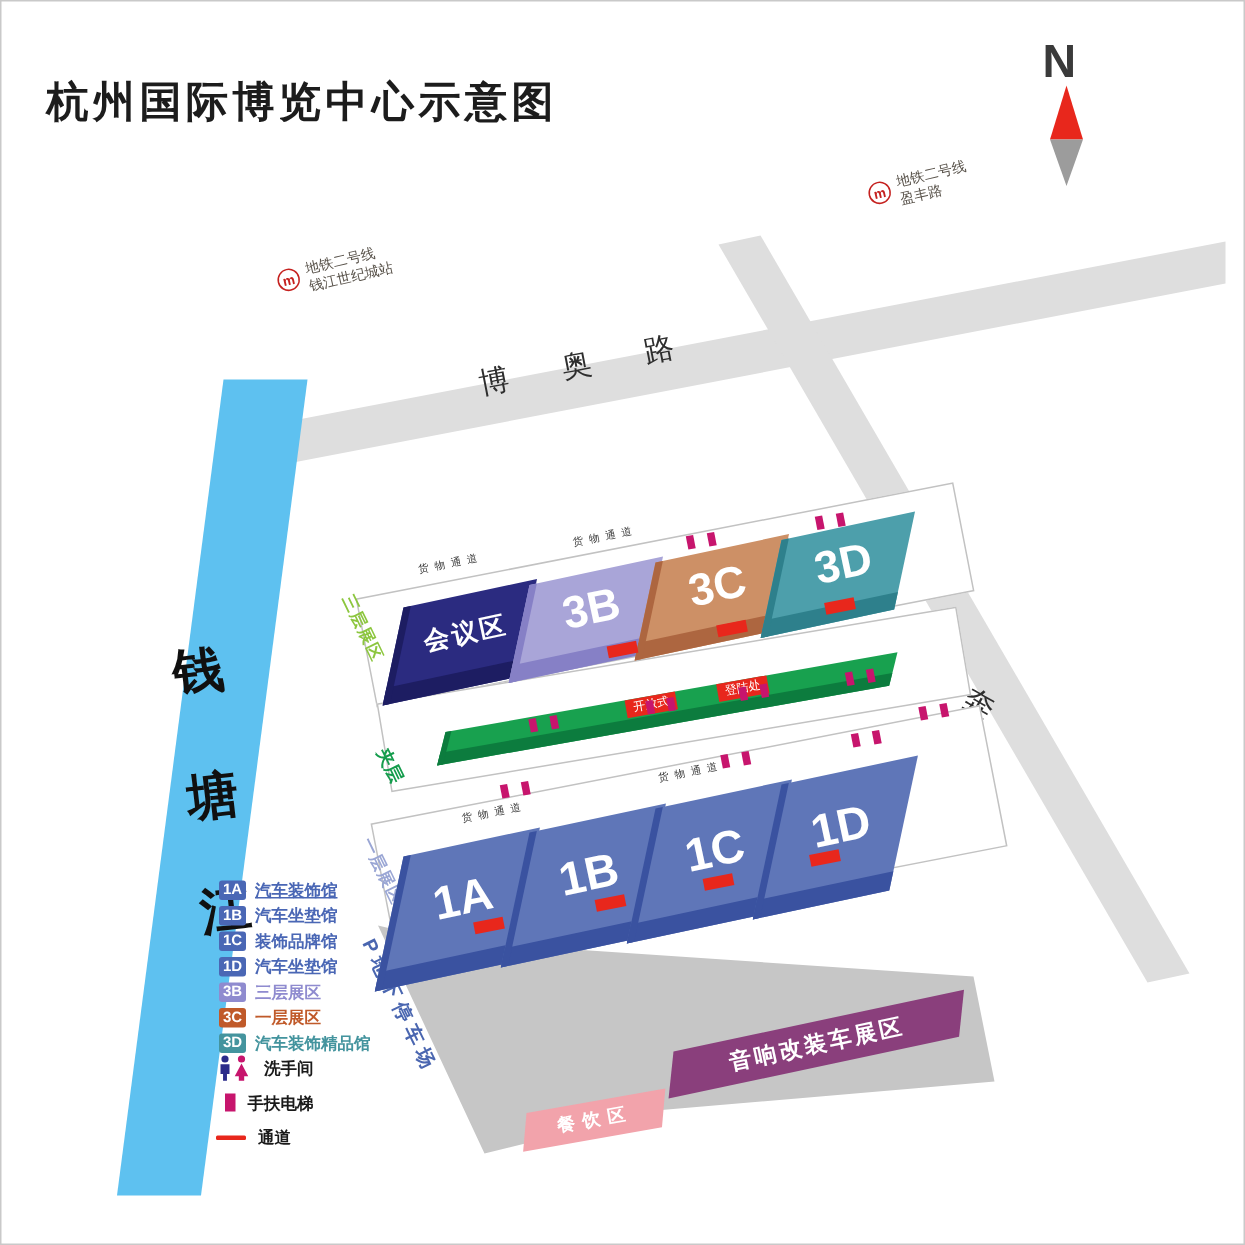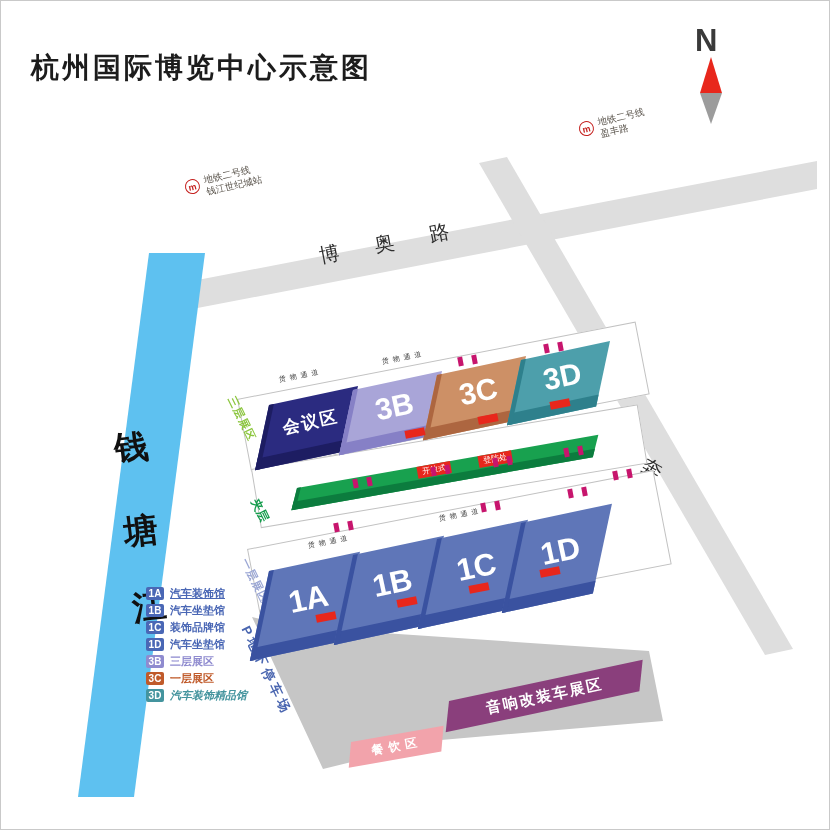--- a/index.html
+++ b/index.html
@@ -207,18 +207,37 @@
     <div class="lrow">
       <span class="lbadge" style="background: rgb(143, 139, 207);">3B</span>
       <span class="lname" style="color: rgb(143, 139, 207);">三层展区</span>
     </div>
     <div class="lrow">
       <span class="lbadge" style="background: rgb(192, 90, 42);">3C</span>
       <span class="lname" style="color: rgb(192, 90, 42);">一层展区</span>
     </div>
     <div class="lrow">
       <span class="lbadge" style="background: rgb(68, 148, 158);">3D</span>
-      <span class="lname" style="color: rgb(68, 148, 158); font-style: italic;">汽车装饰精品馆</span>
-    </div>
-  </div>
-
+      <span class="lname" style="color: rgb(68, 148, 158);">汽车装饰精品馆</span>
+    </div>
+  </div>
+
+  <div class="abs symbols">
+    <div class="srow">
+      <svg width="24" height="18" viewBox="0 0 24 18">
+        <circle cx="6" cy="3" r="2.4" fill="#2b2b8a"></circle>
+        <path d="M3,6.5 h6 v6.5 h-1.7 v4.5 h-2.6 v-4.5 H3 z" fill="#2b2b8a"></path>
+        <circle cx="17" cy="3" r="2.4" fill="#c7156d"></circle>
+        <path d="M17,6 l4.5,8.5 h-2.7 v3 h-3.6 v-3 h-2.7 z" fill="#c7156d"></path>
+      </svg>
+      <span>洗手间</span>
+    </div>
+    <div class="srow">
+      <span class="sym-esc"></span>
+      <span>手扶电梯</span>
+    </div>
+    <div class="srow">
+      <span class="sym-path"></span>
+      <span>通道</span>
+    </div>
+  </div>
 
 </div>
 
 </body></html>

